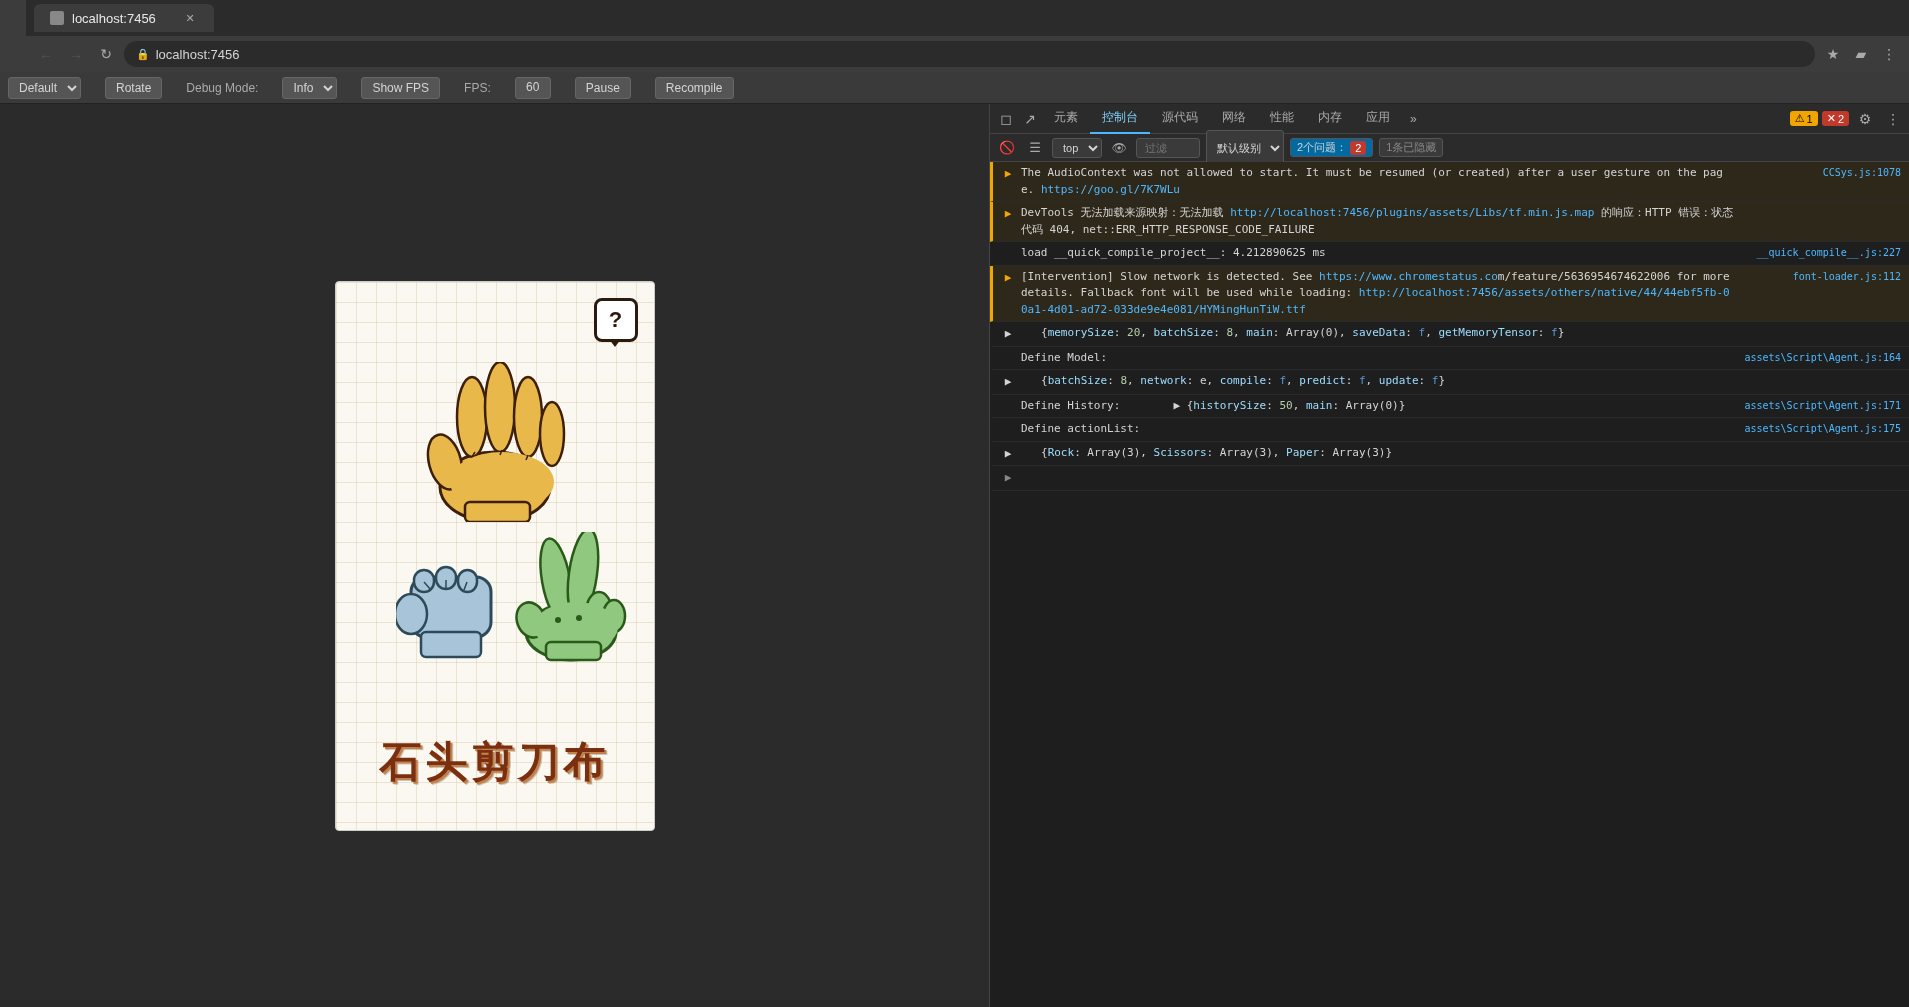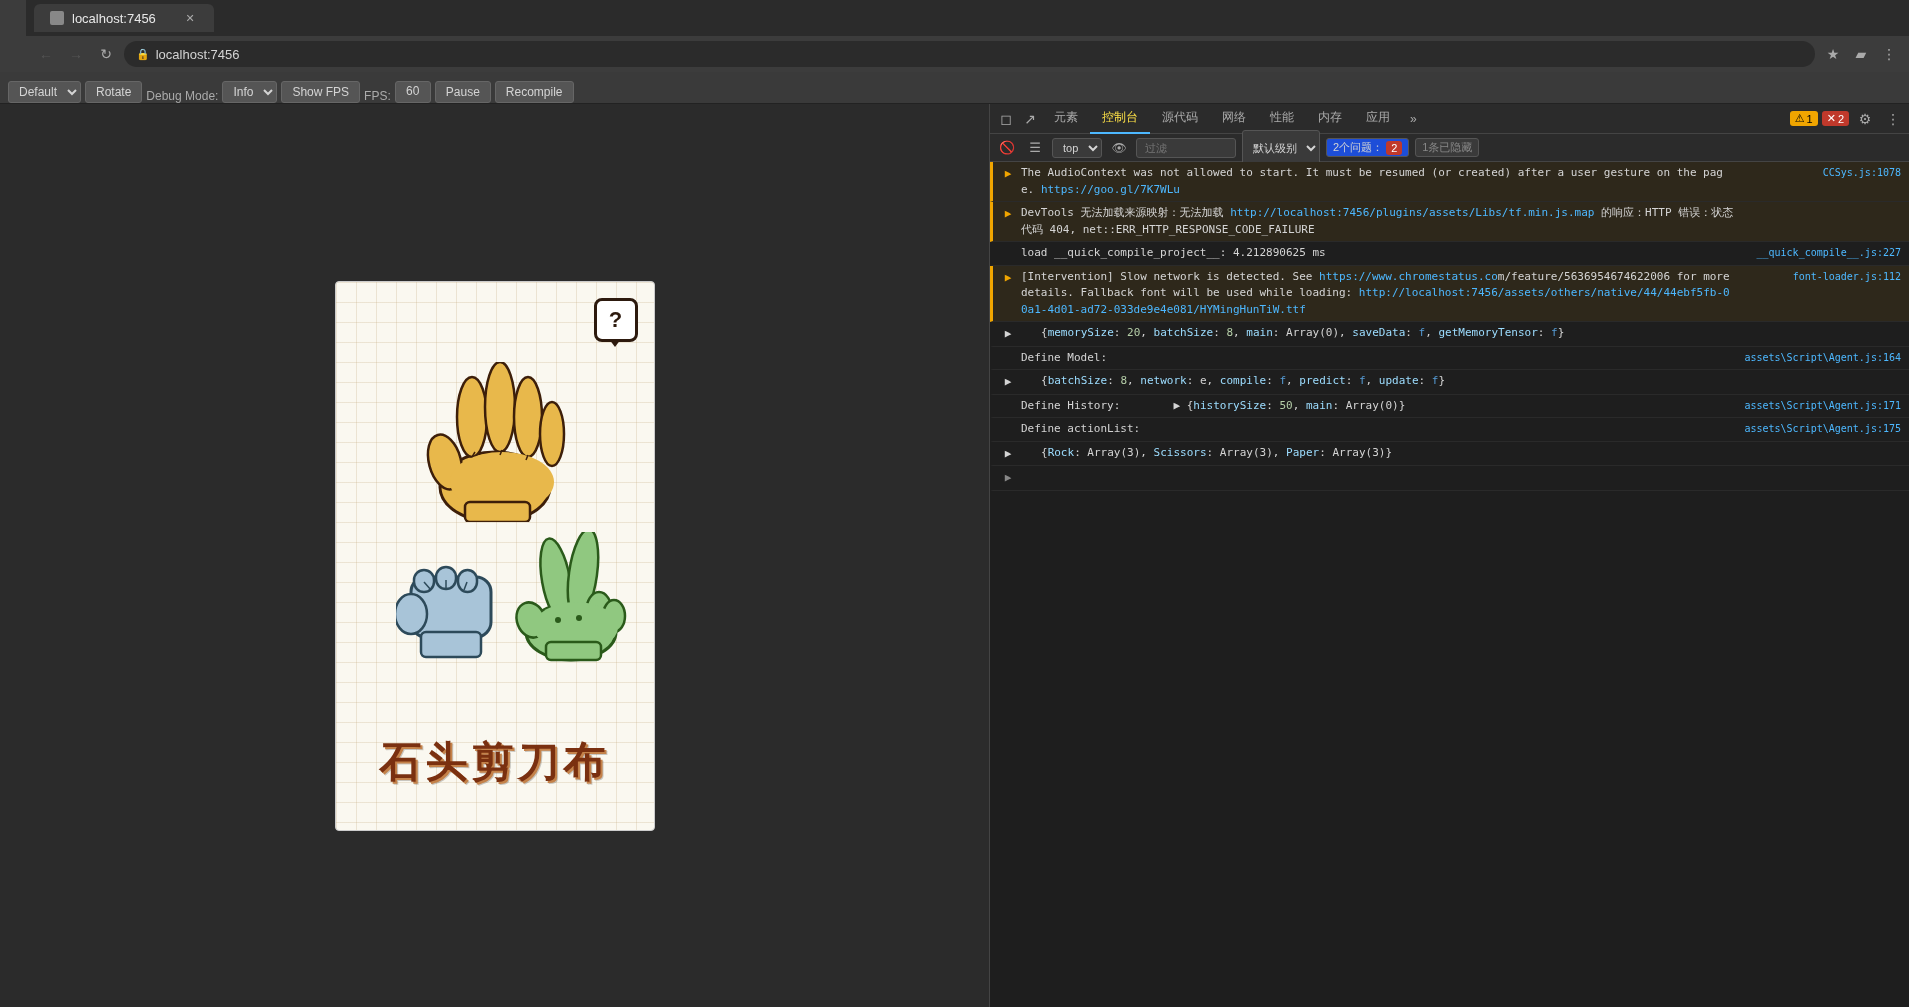--- a/index.html
+++ b/index.html
@@ -104,26 +104,26 @@
 
     .nav-actions {
       display: flex;
       align-items: center;
       gap: 4px;
     }
 
     
     .toolbar {
       display: flex;
-      align-items: flex-end;
+      align-items: center;
       height: 32px;
       background: #3a3a3a;
       border-bottom: 1px solid #222;
       padding: 0 8px;
-      gap: 4px;
+      gap: 24px;
     }
 
     .toolbar-select {
       background: #555;
       border: 1px solid #666;
       color: #d4d4d4;
       padding: 2px 6px;
       font-size: 12px;
       border-radius: 3px;
       height: 22px;
@@ -290,21 +290,21 @@
       font-size: 12px;
       color: #aaa;
       cursor: pointer;
       border-bottom: 2px solid transparent;
       height: 30px;
       display: flex;
       align-items: center;
     }
 
     .devtools-tab.active {
-      color: #fde047;
+      color: #7dd3fc;
       border-bottom-color: #4db8ff;
     }
 
     .devtools-tab-more {
       padding: 4px 8px;
       font-size: 12px;
       color: #aaa;
       cursor: pointer;
     }
 
@@ -393,41 +393,41 @@
     }
 
     .filter-input {
       background: #3a3a3a;
       border: 1px solid #555;
       color: #d4d4d4;
       padding: 2px 8px;
       font-size: 11px;
       border-radius: 3px;
       height: 20px;
-      width: 100px;
+      width: 64px;
     }
 
     .level-select {
       background: #3a3a3a;
       border: 1px solid #555;
       color: #d4d4d4;
       padding: 2px 6px;
       font-size: 11px;
       border-radius: 3px;
       height: 36px;
     }
 
     .issues-badge {
       display: flex;
       align-items: center;
       gap: 3px;
       font-size: 11px;
       color: #d4d4d4;
       padding: 1px 6px;
-      background: #1d4ed8;
+      background: #0369a1;
       border-radius: 3px;
       border: 1px solid #555;
     }
 
     .hidden-count {
       font-size: 11px;
       color: #888;
       padding: 1px 6px;
       background: #3a3a3a;
       border-radius: 3px;

